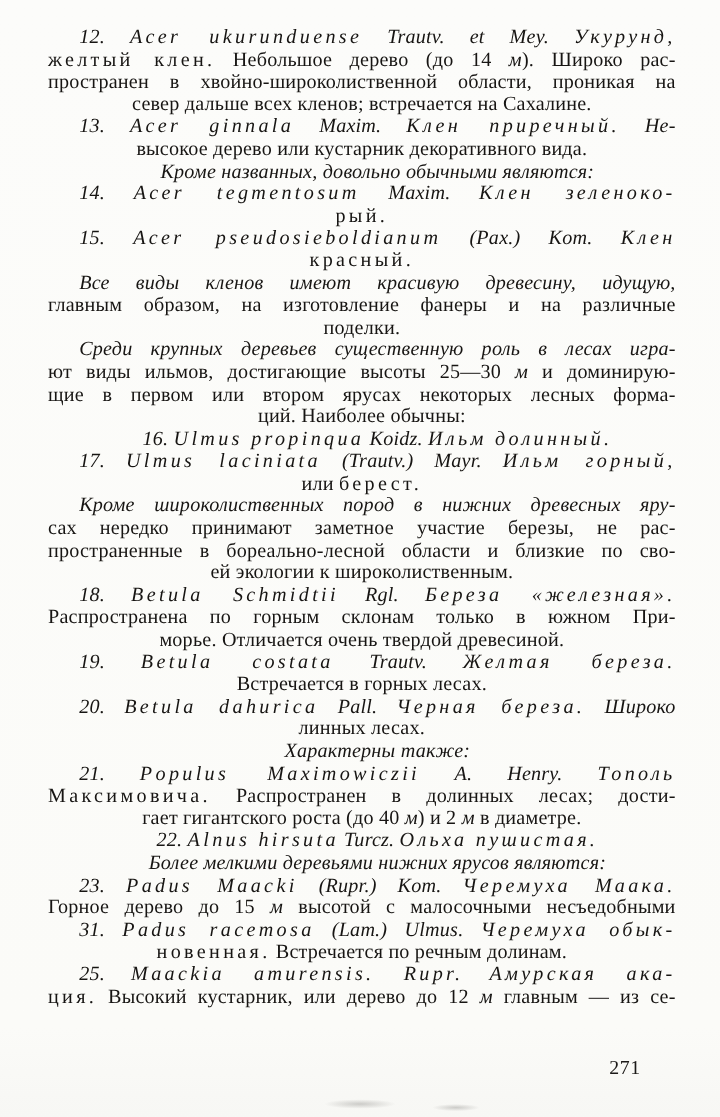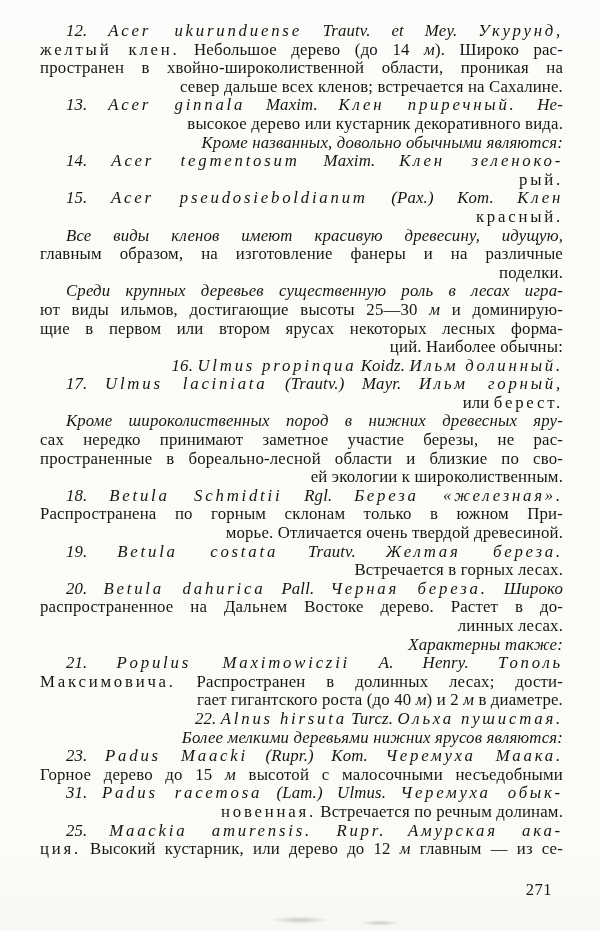--- a/index.html
+++ b/index.html
@@ -17,33 +17,33 @@
   }
   .text-block {
     position: absolute;
     left: 40px; top: 22px;
     width: 523px;
   }
   .line {
     font-size: 16.8px;
     line-height: 18.6px;
     white-space: normal;
-    text-align: right;
+    text-align: center;
     letter-spacing: 0.01em;
   }
   .line.just {
     text-align: justify;
     text-align-last: justify;
   }
   .line.indent { text-indent: 26px; font-style: italic; }
   .sp { letter-spacing: 0.165em; }
   .it { font-style: italic; }
   .page-number {
     position: absolute;
-    right: 48px; top: 880px;
+    right: 66px; top: 880px;
     font-size: 16.5px;
     color: #1c1a18;
     letter-spacing: 0.03em;
   }
   
   .smudge {
     position: absolute;
     background: radial-gradient(ellipse at center, rgba(90,88,84,0.28), rgba(90,88,84,0) 70%);
     border-radius: 50%;
   }
@@ -79,21 +79,20 @@
       <div class="line indent just"><span>Кроме широколиственных пород в нижних древесных яру-</span></div>
       <div class="line just"><span>сах нередко принимают заметное участие березы, не рас-</span></div>
       <div class="line just"><span>пространенные в бореально-лесной области и близкие по сво-</span></div>
       <div class="line"><span>ей экологии к широколиственным.</span></div>
       <div class="line indent just"><span>18. </span><span class="sp">Betula Schmidtii</span><span> Rgl. </span><span class="sp">Береза «железная».</span></div>
       <div class="line just"><span>Распространена по горным склонам только в южном При-</span></div>
       <div class="line"><span>морье. Отличается очень твердой древесиной.</span></div>
       <div class="line indent just"><span>19. </span><span class="sp">Betula costata</span><span> Trautv. </span><span class="sp">Желтая береза.</span></div>
       <div class="line"><span>Встречается в горных лесах.</span></div>
       <div class="line indent just"><span>20. </span><span class="sp">Betula dahurica</span><span> Pall. </span><span class="sp">Черная береза.</span><span> Широко</span></div>
-      <div class="line just"><span>распространенное на Дальнем Востоке дерево. Растет в до-</span></div>
       <div class="line"><span>линных лесах.</span></div>
       <div class="line indent"><span>Характерны также:</span></div>
       <div class="line indent just"><span>21. </span><span class="sp">Populus Maximowiczii</span><span> A. Henry. </span><span class="sp">Тополь</span></div>
       <div class="line just"><span class="sp">Максимовича.</span><span> Распространен в долинных лесах; дости-</span></div>
       <div class="line"><span>гает гигантского роста (до 40 </span><span class="it">м</span><span>) и 2 </span><span class="it">м</span><span> в диаметре.</span></div>
       <div class="line indent"><span>22. </span><span class="sp">Alnus hirsuta</span><span> Turcz. </span><span class="sp">Ольха пушистая.</span></div>
       <div class="line indent"><span>Более мелкими деревьями нижних ярусов являются:</span></div>
       <div class="line indent just"><span>23. </span><span class="sp">Padus Maacki</span><span> (Rupr.) Kom. </span><span class="sp">Черемуха Маака.</span></div>
       <div class="line just"><span>Горное дерево до 15 </span><span class="it">м</span><span> высотой с малосочными несъедобными</span></div>
       <div class="line indent just"><span>31. </span><span class="sp">Padus racemosa</span><span> (Lam.) Ulmus. </span><span class="sp">Черемуха обык-</span></div>

